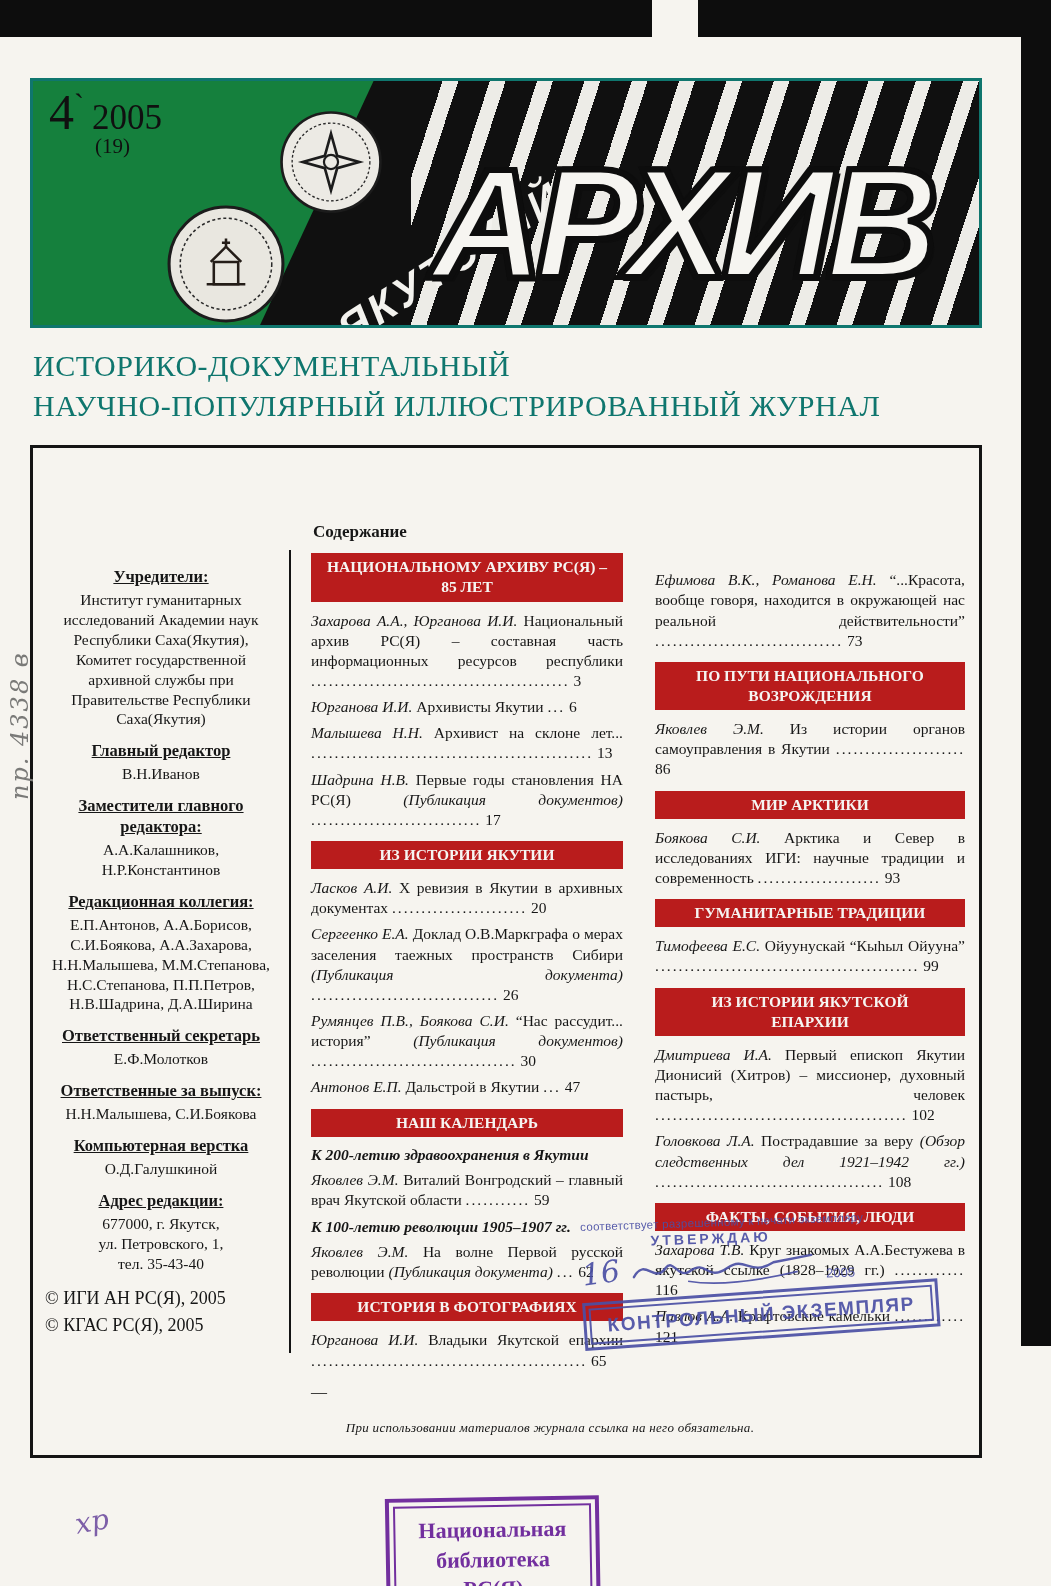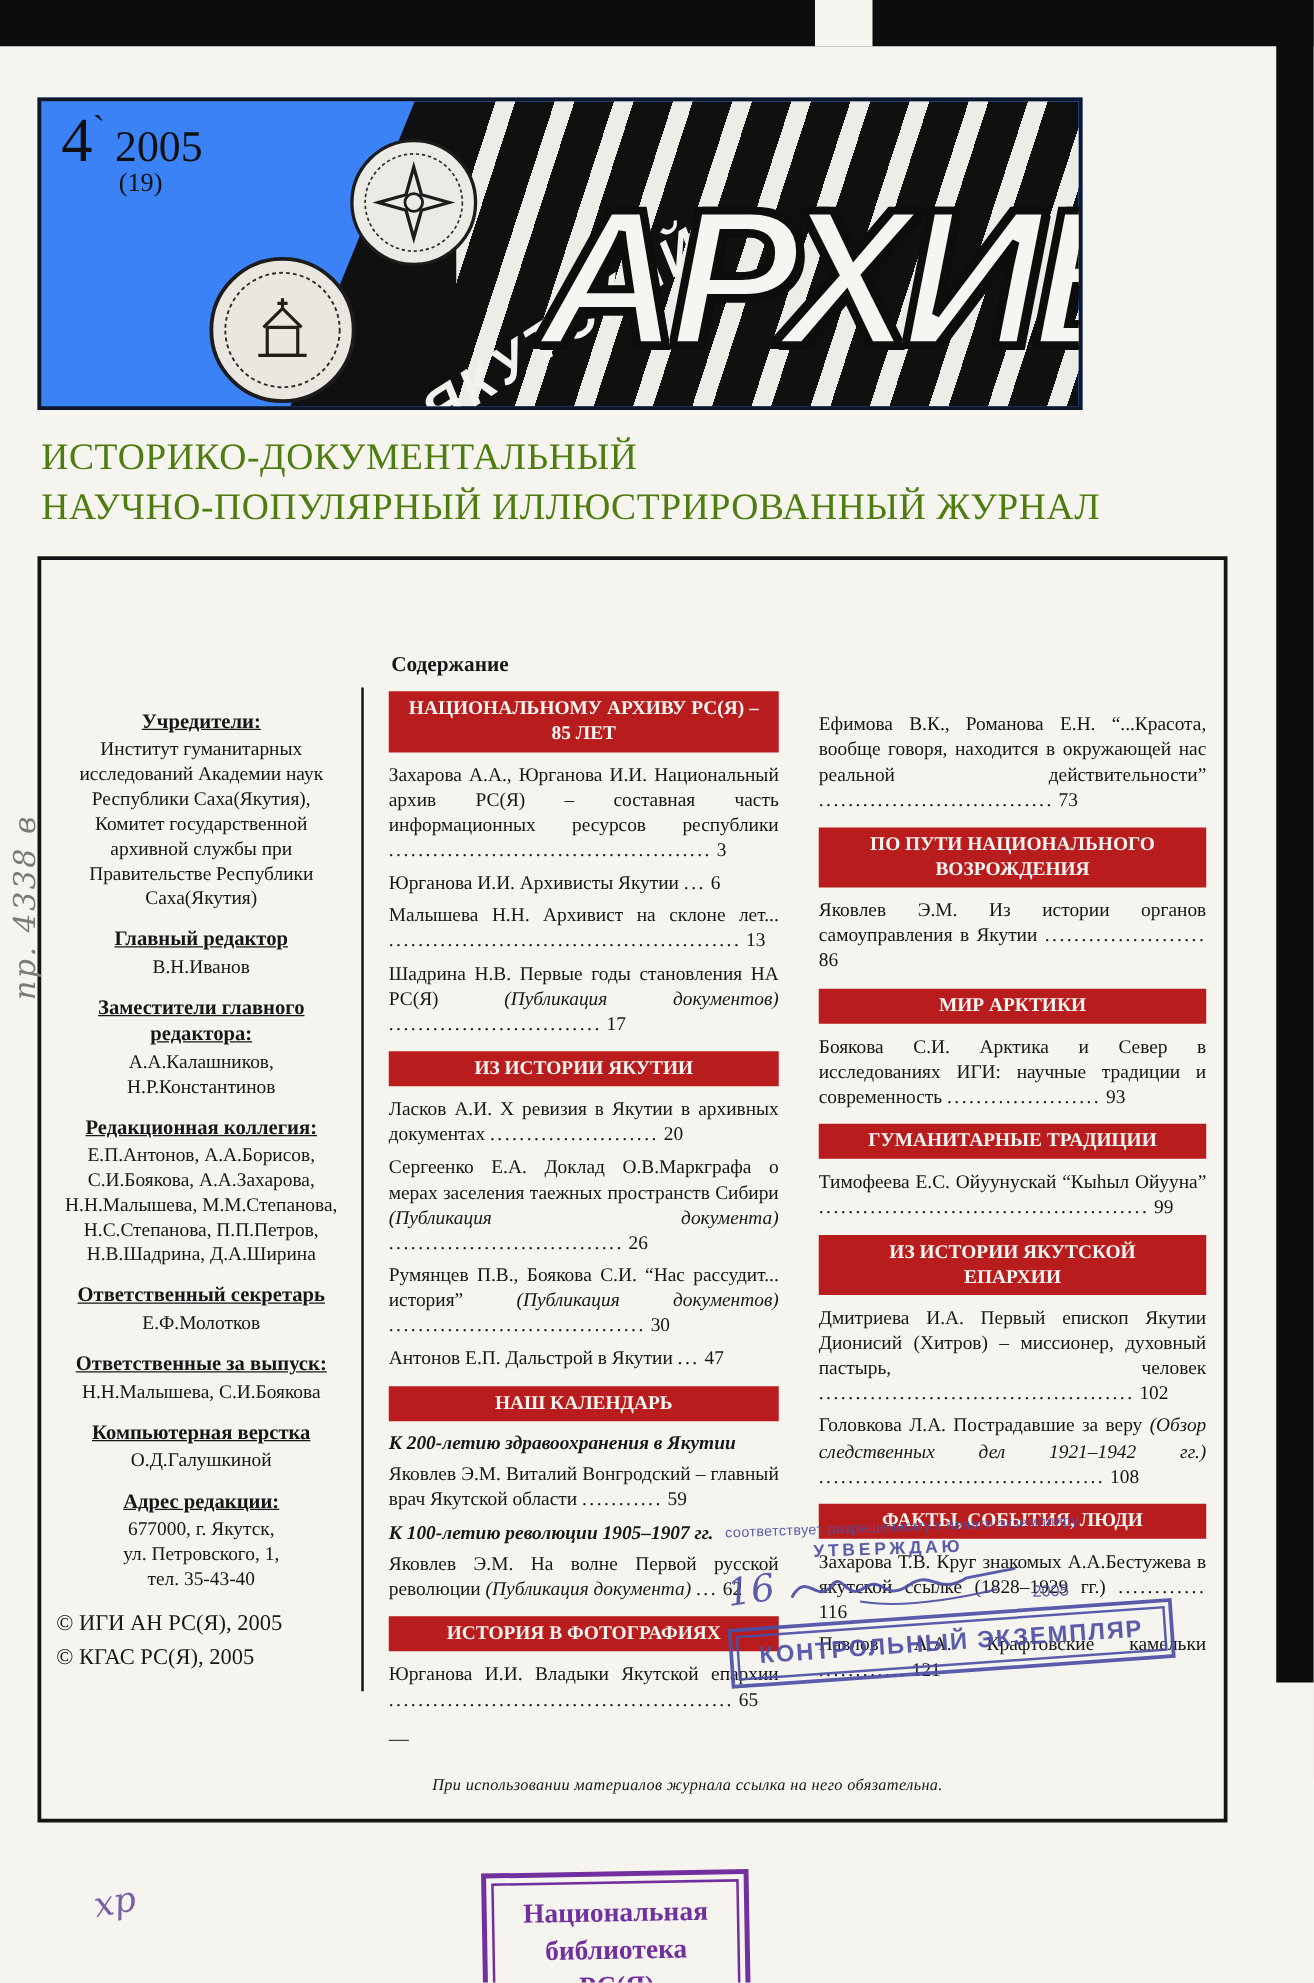--- a/index.html
+++ b/index.html
@@ -10,22 +10,22 @@
     background: #f6f4ef;
     font-family: "Liberation Serif", serif;
     color: #161616;
   }
   
   .topbar { position:absolute; left:0; top:0; width:1051px; height:37px; background:#0d0d0d; }
   .topnotch { position:absolute; left:652px; top:0; width:46px; height:37px; background:#f6f4ef; }
   .rightstrip { position:absolute; left:1021px; top:0; width:30px; height:1346px; background:#0d0d0d; }
 
   
-  .masthead { position:absolute; left:30px; top:78px; width:836px; height:250px;
-    border:3px solid #0f172a; background:#3b82f6; overflow:hidden; }
+  .masthead { position:absolute; left:30px; top:78px; width:952px; height:250px;
+    border:3px solid #0f766e; background:#15803d; overflow:hidden; }
   .mast-black { position:absolute; inset:0; background:#101010;
     clip-path: polygon(36% 0, 100% 0, 100% 100%, 24% 100%); }
   .mast-stripes { position:absolute; top:0; bottom:0; left:40%; right:0;
     background: repeating-linear-gradient(108deg, transparent 0 30px, #edece7 30px 45px); }
   .mast-issue { position:absolute; left:16px; top:6px; color:#101010; }
   .inum { font-size:50px; line-height:1; }
   .itick { font-size:30px; vertical-align:top; }
   .iyear { font-size:35px; margin-left:8px; }
   .icode { font-size:21px; margin-left:46px; margin-top:-4px; }
   .mast-yakutsky { position:absolute; left:296px; top:232px;
@@ -36,39 +36,39 @@
     font-family:"Liberation Sans", sans-serif; font-weight:bold; font-style:italic;
     font-size:156px; letter-spacing:-8px; color:#f6f5f1;
     -webkit-text-stroke:6px #0d0d0d;
     text-shadow: 4px 4px 0 #0d0d0d, -3px -3px 0 #0d0d0d, 3px -3px 0 #0d0d0d, -3px 3px 0 #0d0d0d;
     white-space:nowrap; }
   .seal { position:absolute; }
   .seal-a { left:245px; top:28px; width:106px; height:106px; }
   .seal-b { left:132px; top:122px; width:122px; height:122px; }
 
   
-  .subtitle { position:absolute; left:33px; top:346px; font-size:30px; line-height:1.32; letter-spacing:0.5px; color:#4d7c0f; }
+  .subtitle { position:absolute; left:33px; top:346px; font-size:30px; line-height:1.32; letter-spacing:0.5px; color:#0f766e; }
 
   
   .mainbox { position:absolute; left:30px; top:445px; width:952px; height:1013px;
     border:3px solid #141414; display:flex;align-items:center; }
   .col-left { width:258px; border-right:2px solid #141414; padding:16px 8px 14px;
     text-align:center; display:flex; flex-direction:column; font-size:15.5px; line-height:1.28; }
   .lblock { margin-bottom:11px; }
   .lhead { font-weight:bold; text-decoration:underline; white-space:pre-line; font-size:16.5px; margin-bottom:3px; }
   .lbody { white-space:pre-line; }
   .lcopy { margin-top:auto; text-align:left; font-size:18px; line-height:1.5; padding-left:4px; }
 
   .col-mid { width:352px; padding:30px 20px 10px; }
   .col-right { flex:1; padding:24px 14px 10px 12px; }
   .toc-title { font-weight:bold; font-size:17px; margin:0 0 10px 2px; }
   .banner { background:#b91c1c; color:#f6f5f2; text-align:center; font-weight:bold;
     font-size:15.5px; line-height:1.3; padding:4px; margin:11px 0 9px; white-space:pre-line; }
   .entry { text-align:justify; font-size:15.5px; line-height:1.3; margin:6px 0; }
-  .au { }
+  .au { font-style:italic; }
   .note { font-style:italic; }
   .ld { letter-spacing:2px; overflow-wrap:anywhere; }
   .subhead { font-weight:bold; font-style:italic; margin:8px 0 2px; font-size:15.5px; }
   .dash { margin-top:12px; font-size:16px; }
 
   
   .ctrl-group { position:absolute; left:582px; top:1215px; width:340px; color:#4b50a5;
     transform:rotate(-2deg); font-family:"Liberation Sans", sans-serif; opacity:0.92; }
   .ap1 { font-size:11.5px; letter-spacing:0.3px; }
   .ap2 { font-size:14px; font-weight:bold; letter-spacing:3px; margin:2px 0 0 70px; }

